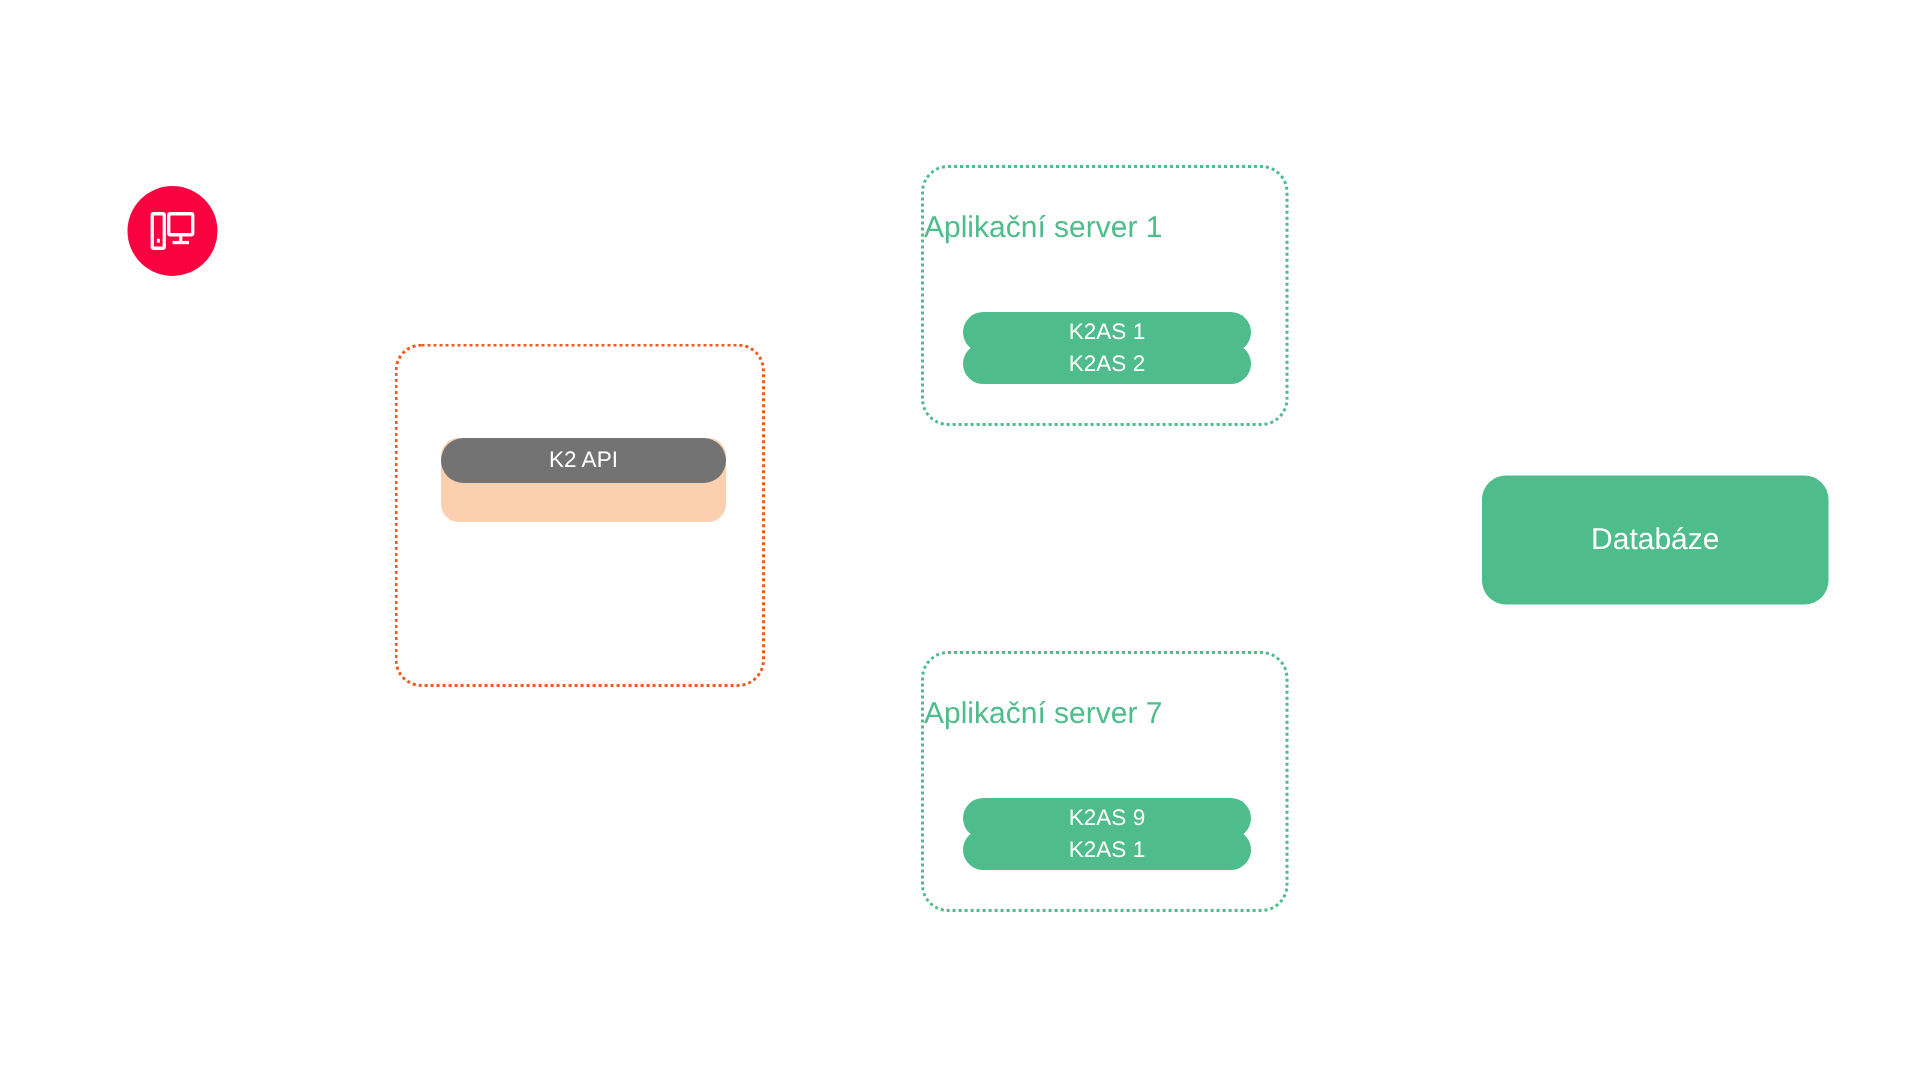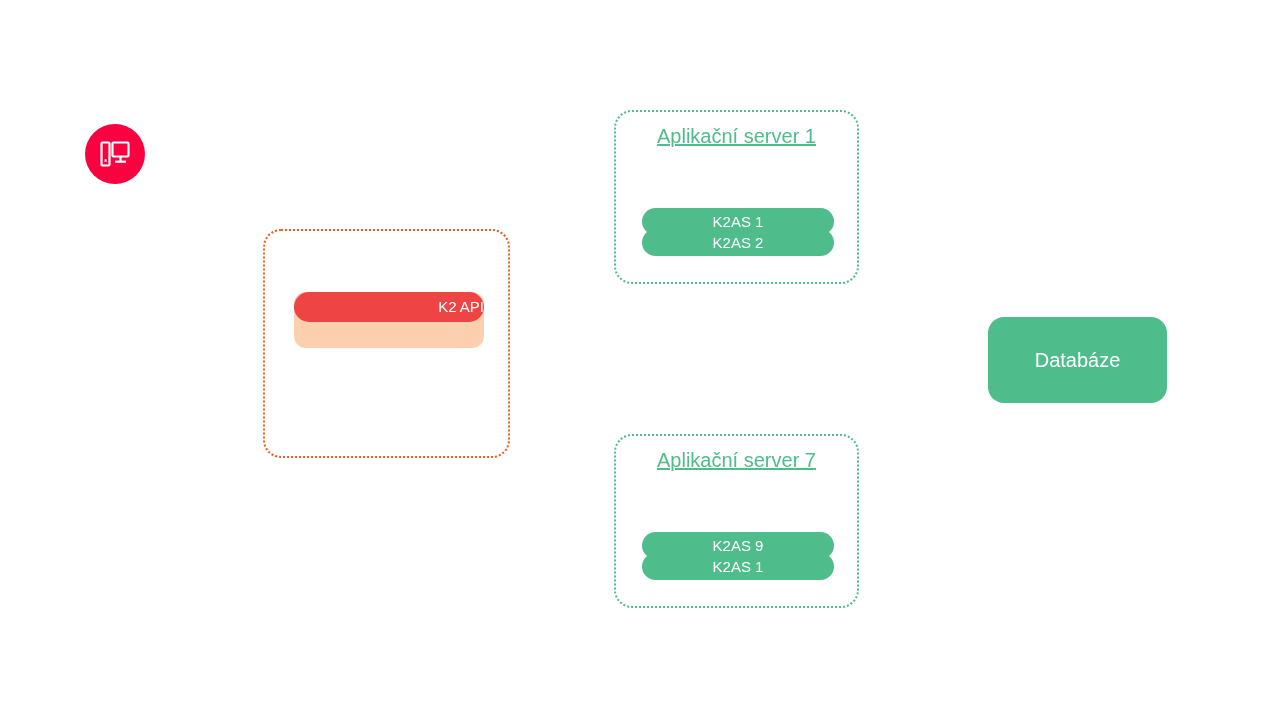--- a/index.html
+++ b/index.html
@@ -60,26 +60,24 @@
   }
   .zone-app2 {
     left: 614px;
     top: 434px;
     width: 245px;
     height: 174px;
     border: 2px dotted #4ebc8b;
   }
 
   .zone-title {
-    text-align: center;
     font-size: 20px;
     line-height: 24px;
-    margin-top: 12px;
+    margin-top: 28px;
     white-space: nowrap;
-    text-decoration: underline;
   }
   .zone-web .zone-title { color: #fb4a01; }
   .zone-app1 .zone-title,
   .zone-app2 .zone-title { color: #4ebc8b; }
 
   
   .lb-stack {
     position: absolute;
     left: 29px;
     top: 61px;
@@ -99,25 +97,25 @@
     color: #fb4a01;
     white-space: nowrap;
   }
   .api-pill {
     position: absolute;
     left: 0;
     top: 0;
     width: 190px;
     height: 30px;
     border-radius: 15px;
-    background: #ef4444;
+    background: #737373;
     color: #ffffff;
     font-size: 15px;
     line-height: 30px;
-    text-align: right;
+    text-align: center;
     white-space: nowrap;
   }
 
   
   .svc-pill {
     position: absolute;
     left: 26px;
     width: 192px;
     height: 27px;
     border-radius: 14px;
@@ -129,21 +127,21 @@
     white-space: nowrap;
   }
   .svc-pill.slot-1 { top: 63px; margin-top: 33px; }
   .svc-pill.slot-2 { top: 117px; }
 
   
   .db-node {
     position: absolute;
     left: 988px;
     top: 317px;
-    width: 179px;
+    width: 231px;
     height: 86px;
     border-radius: 16px;
     background: #4ebc8b;
     color: #ffffff;
     display: flex;
     align-items: center;
     justify-content: center;
     font-size: 20px;
     line-height: 24px;
     white-space: nowrap;

